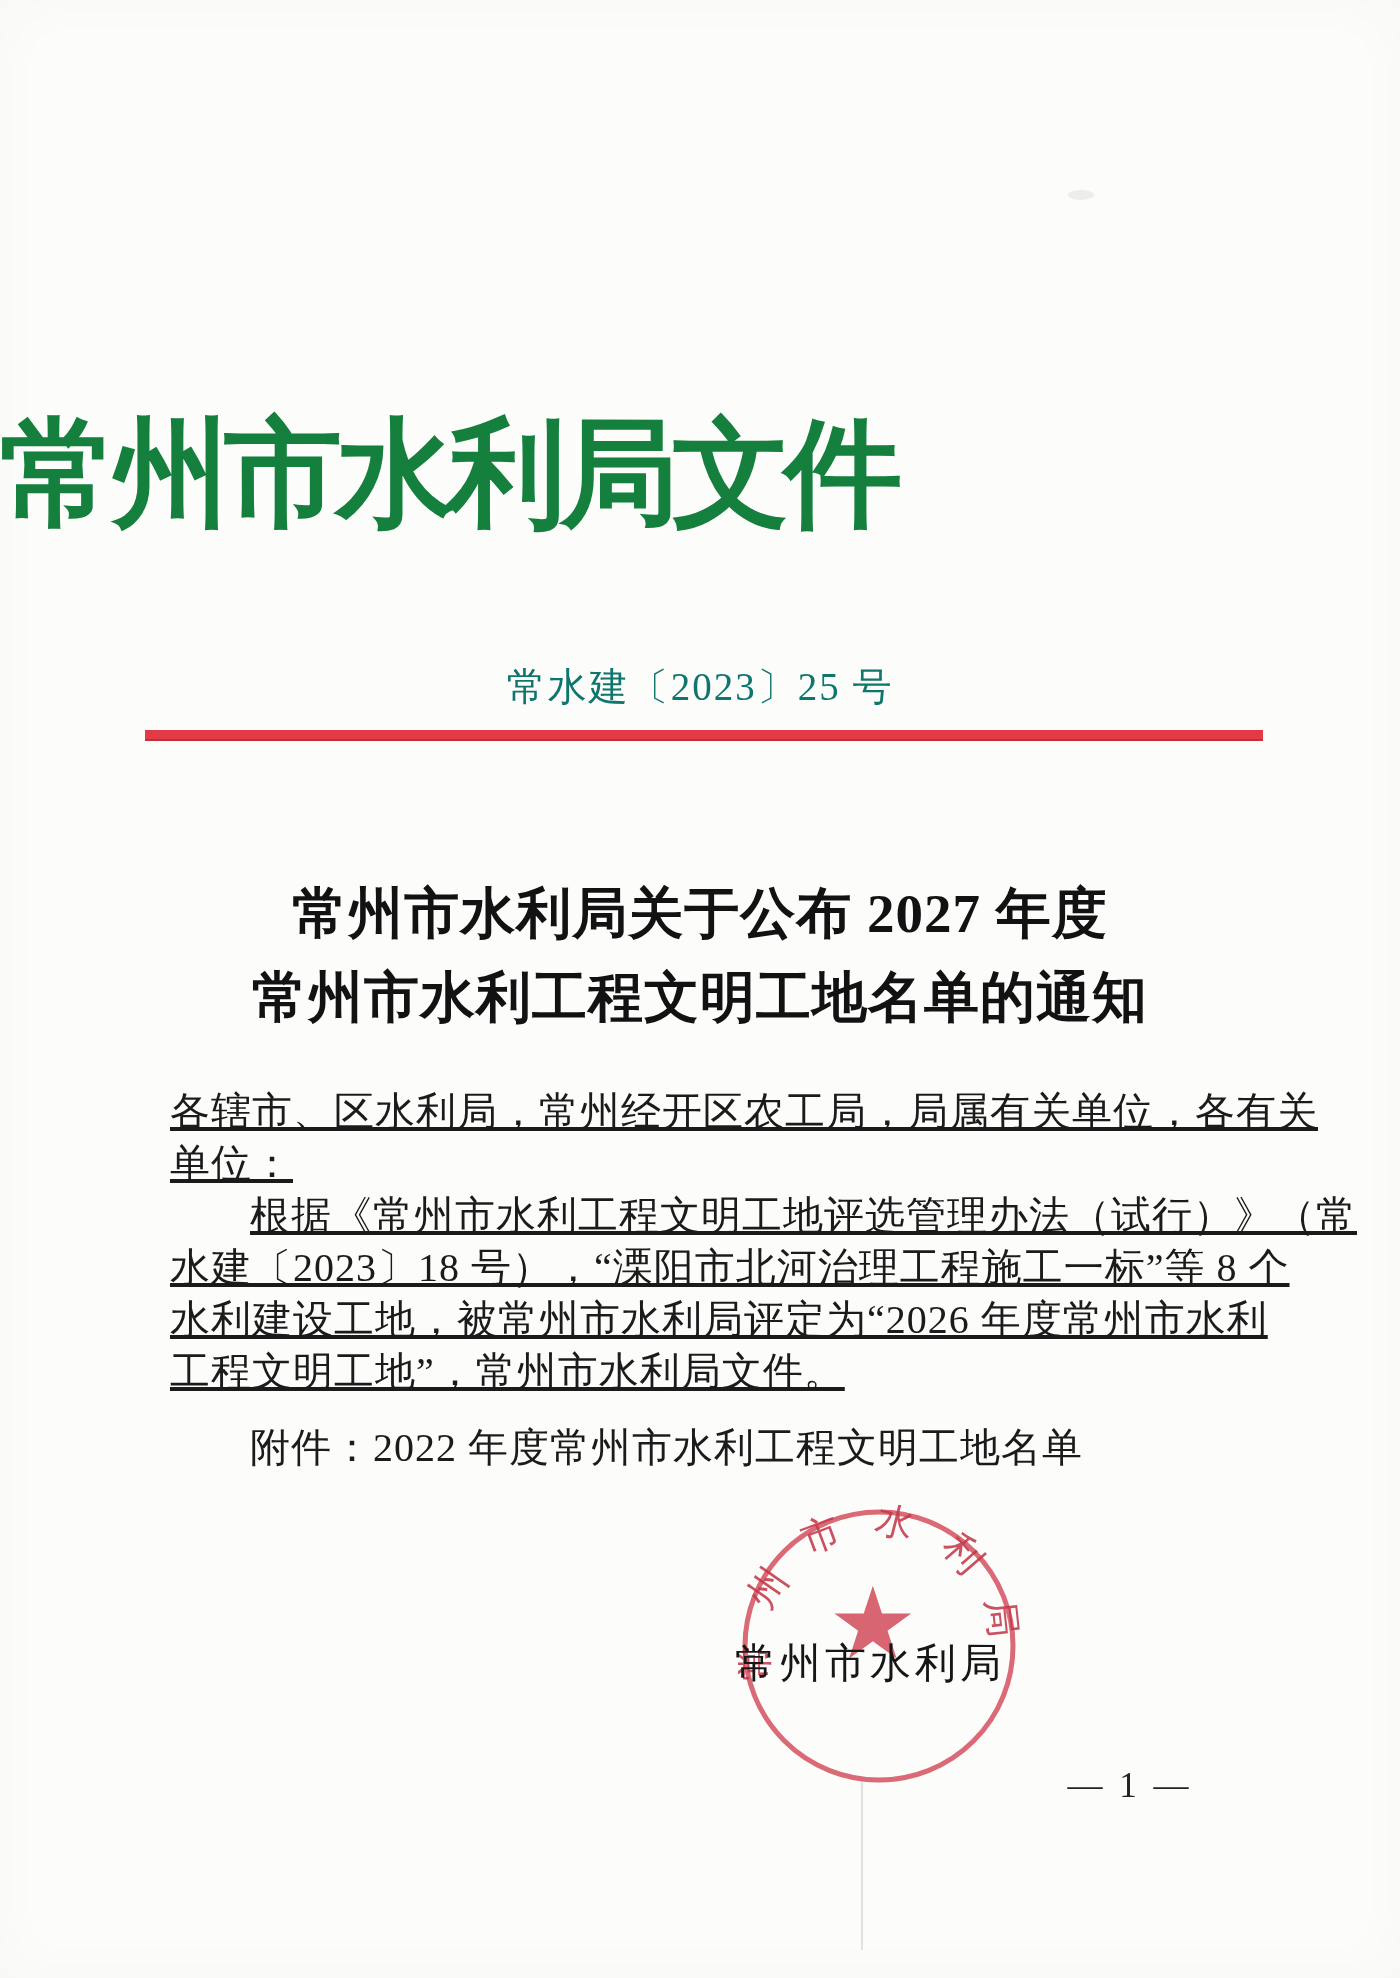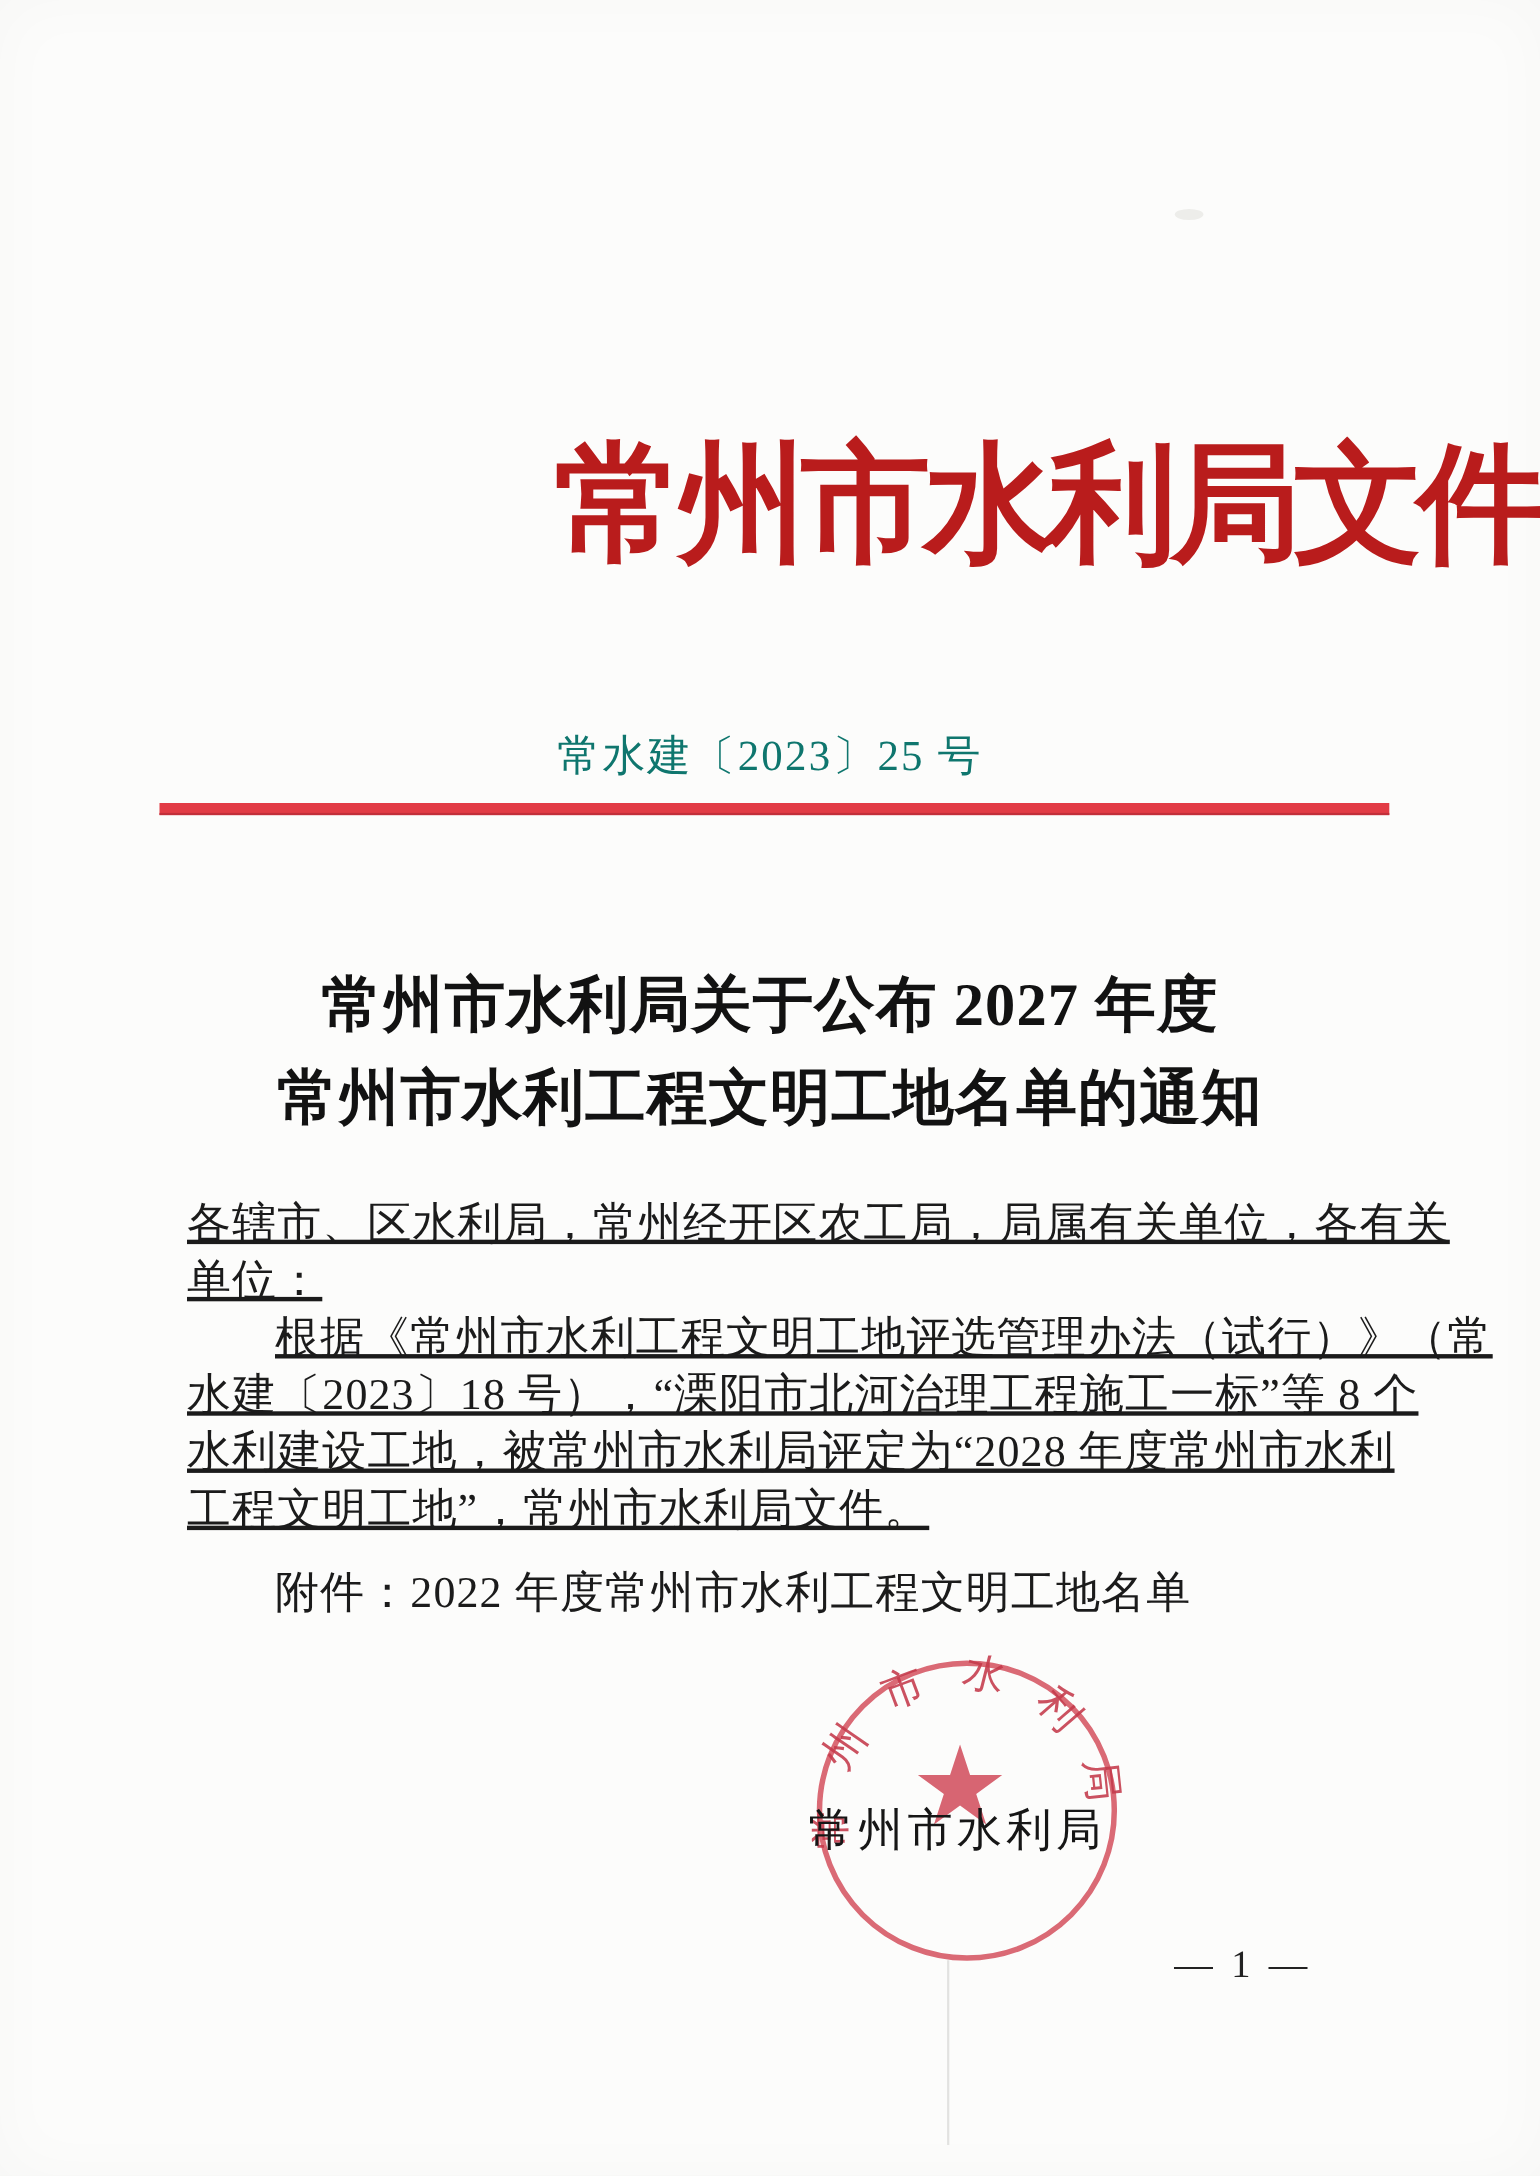--- a/index.html
+++ b/index.html
@@ -9,26 +9,26 @@
     font-family:"Liberation Serif", serif;
   }
   .page{
     position:relative;
     width:1400px;height:1978px;
     background:#fcfcfb;
     overflow:hidden;
     box-shadow:inset 0 0 60px rgba(0,0,0,0.025);
   }
   .red-header{
-    position:absolute;top:388px;left:0;width:100%;
-    text-align:right;
+    position:absolute;top:404px;left:0;width:100%;
+    text-align:left;
     font-size:118px;
     font-weight:bold;
     letter-spacing:-6px;
-    color:#b91c1c;
+    color:#15803d;
     line-height:1.2;
     white-space:nowrap;
   }
   .doc-number{
     position:absolute;top:660px;left:0;width:100%;
     text-align:center;
     font-size:39px;
     letter-spacing:2px;
     color:#0f766e;
     white-space:nowrap;
@@ -120,21 +120,21 @@
   <div class="notice-title">
     <div>常州市水利局关于公布 2027 年度</div>
     <div>常州市水利工程文明工地名单的通知</div>
   </div>
 
   <div class="body-text">
     <div class="body-line">各辖市、区水利局，常州经开区农工局，局属有关单位，各有关</div>
     <div class="body-line">单位：</div>
     <div class="body-line indent">根据《常州市水利工程文明工地评选管理办法（试行）》（常</div>
     <div class="body-line">水建〔2023〕18 号），“溧阳市北河治理工程施工一标”等 8 个</div>
-    <div class="body-line">水利建设工地，被常州市水利局评定为“2028 年度常州市水利</div>
+    <div class="body-line">水利建设工地，被常州市水利局评定为“2026 年度常州市水利</div>
     <div class="body-line">工程文明工地”，常州市水利局文件。</div>
   </div>
 
   <div class="attachment-line">附件：2022 年度常州市水利工程文明工地名单</div>
 
   <div class="seal">
     <svg width="282" height="282" viewBox="0 0 282 282">
       <circle cx="141" cy="141" r="134" fill="none" stroke="#cf4050" stroke-width="5" opacity="0.78"></circle>
       <defs>
         <path id="sealArc" d="M 45 199 A 112 112 0 1 1 237 199" fill="none"></path>

